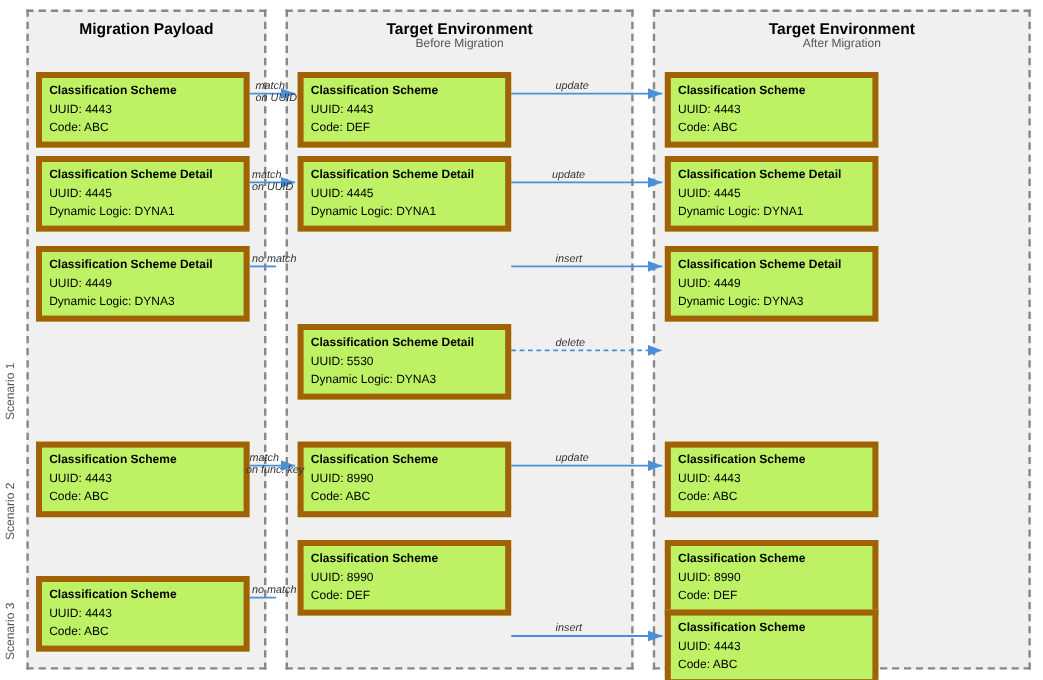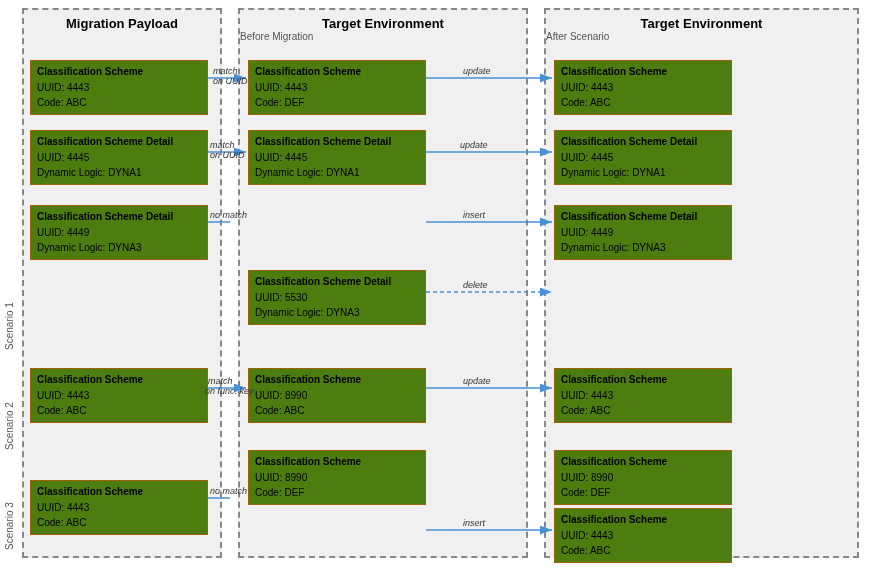--- a/index.html
+++ b/index.html
@@ -30,29 +30,29 @@
       background: #f0f0f0;
     }
 
     .col-title {
       text-align: center;
       font-size: 13px;
       font-weight: bold;
       margin-top: 6px;
     }
     .col-subtitle {
-      text-align: left;
+      text-align: center;
       font-size: 10px;
       color: #555;
     }
 
     .info-card {
       position: absolute;
-      background: #4d7c0f;
-      border: 1px solid #a16207;
+      background: #bef264;
+      border: 5px solid #a16207;
       padding: 3px 6px;
       font-size: 10px;
       line-height: 1.55;
     }
 
     .scenario-tag {
       position: absolute;
       font-size: 10px;
       color: #555;
       writing-mode: vertical-rl;
@@ -78,21 +78,21 @@
     <div class="col-title">Migration Payload</div>
   </div>
 
   <div class="col-box" style="left:238px; top:8px; width:290px; height:550px;">
     <div class="col-title">Target Environment</div>
     <div class="col-subtitle">Before Migration</div>
   </div>
 
   <div class="col-box" style="left:544px; top:8px; width:315px; height:550px;">
     <div class="col-title">Target Environment</div>
-    <div class="col-subtitle">After Scenario</div>
+    <div class="col-subtitle">After Migration</div>
   </div>
 
   <div class="scenario-tag" style="left:4px; top:130px; height:220px; justify-content:center;">Scenario 1</div>
   <div class="scenario-tag" style="left:4px; top:370px; height:80px; justify-content:center;">Scenario 2</div>
   <div class="scenario-tag" style="left:4px; top:460px; height:90px; justify-content:center;">Scenario 3</div>
 
   <div class="info-card" style="left:30px; top:60px; width:178px;">
     <div class="card-title">Classification Scheme</div>
     <div>UUID: 4443</div>
     <div>Code: ABC</div>

